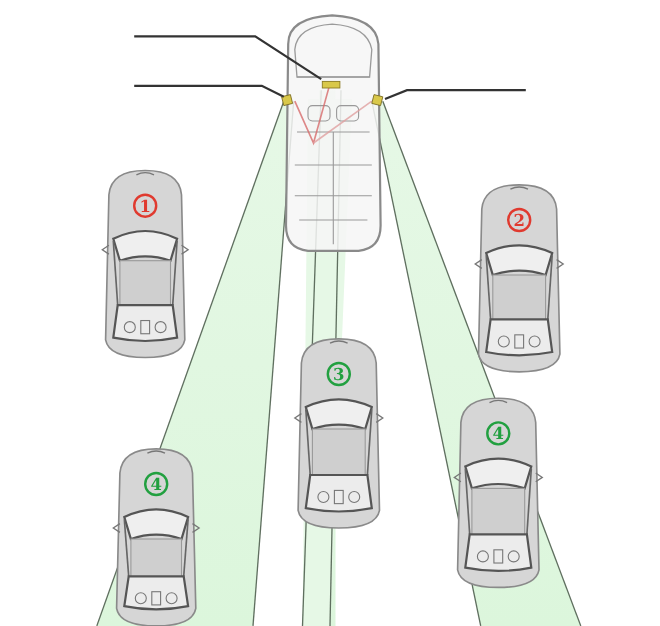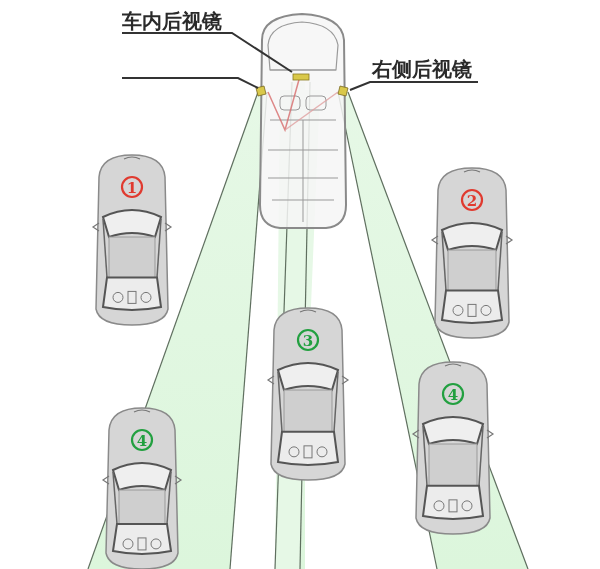--- a/index.html
+++ b/index.html
@@ -144,15 +144,13 @@
           <path d="M427,485.84 L479,485.84 L483,516 Q453,522 423,516 Z" fill="#ececec" stroke="#555" stroke-width="2"></path>
           <circle cx="439" cy="505.84" r="5" fill="none" stroke="#777"></circle>
           <circle cx="467" cy="505.84" r="5" fill="none" stroke="#777"></circle>
           <rect x="449" y="499.84" width="8" height="12" fill="none" stroke="#777"></rect>
           <circle cx="453" cy="394" r="10" fill="none" stroke="#22a040" stroke-width="2.2"></circle>
           <text x="453" y="399.5" text-anchor="middle" font-size="15" fill="#22a040" class="num-text">4</text>
         </g>
       </g>
   </svg>
 
-  <div class="label" style="left:122px; top:10px;">车内后视镜</div>
-  <div class="label" style="left:372px; top:58px;">右侧后视镜</div>
 </div>
 
 </body></html>

